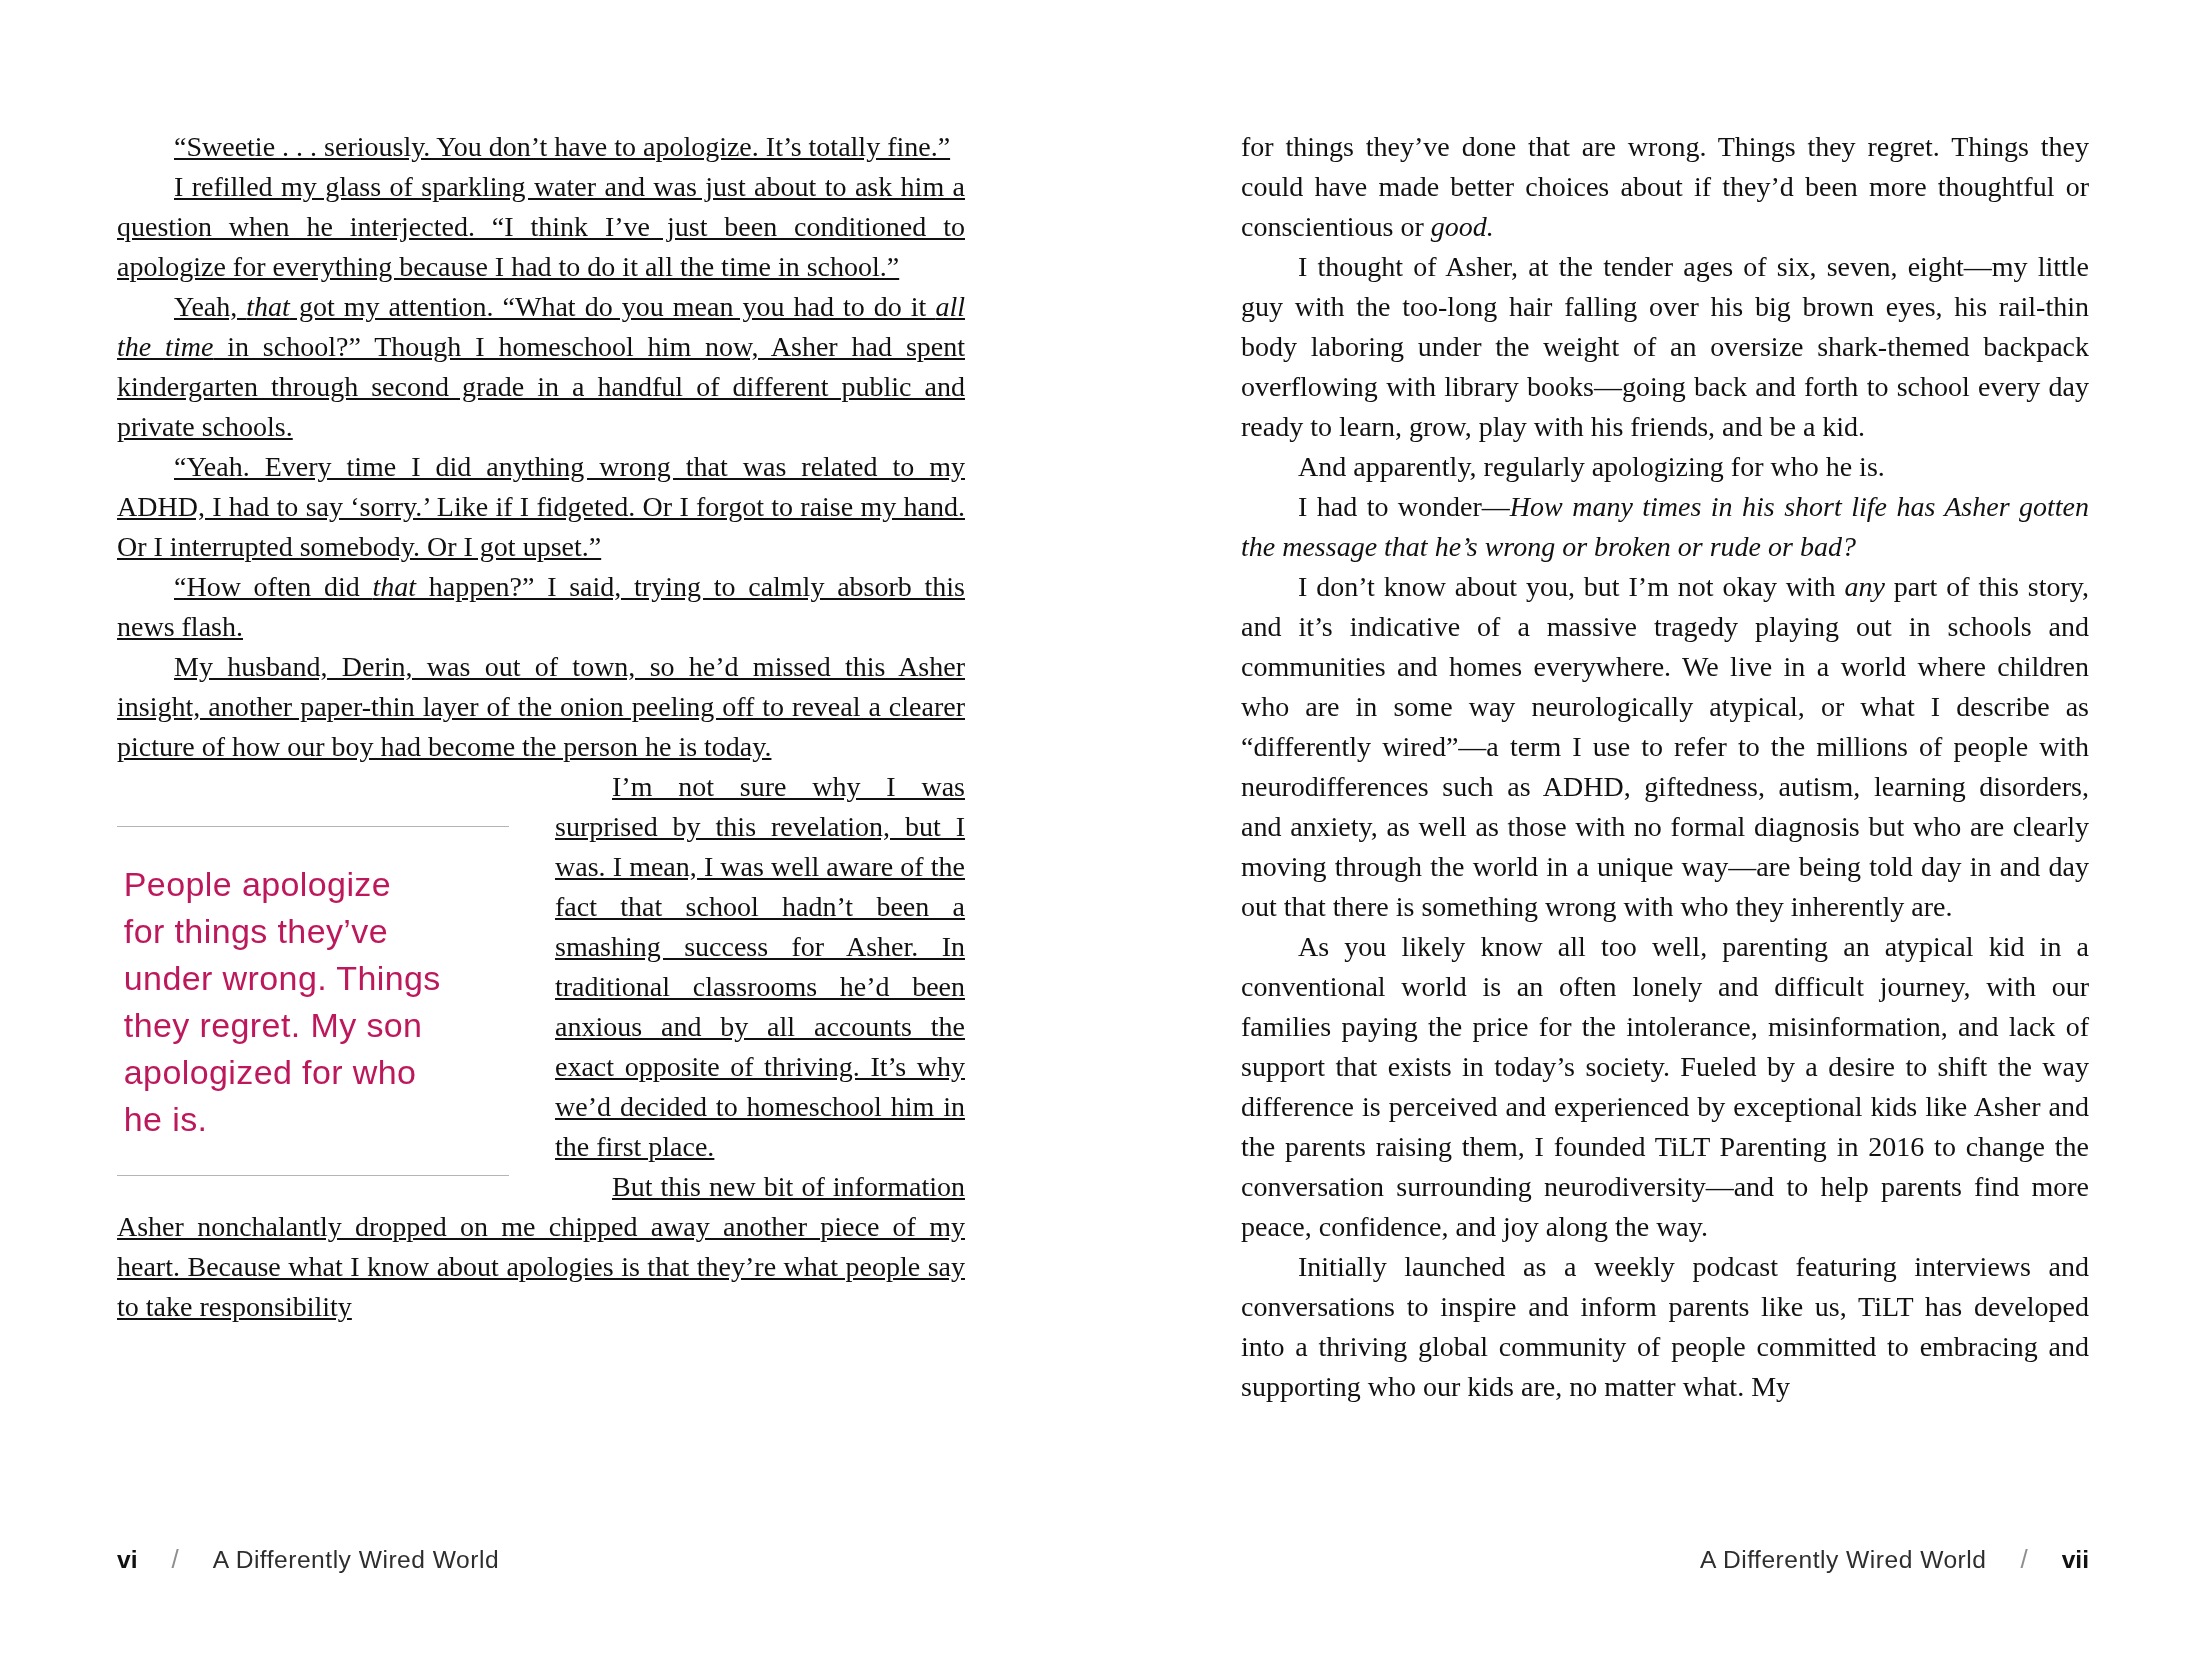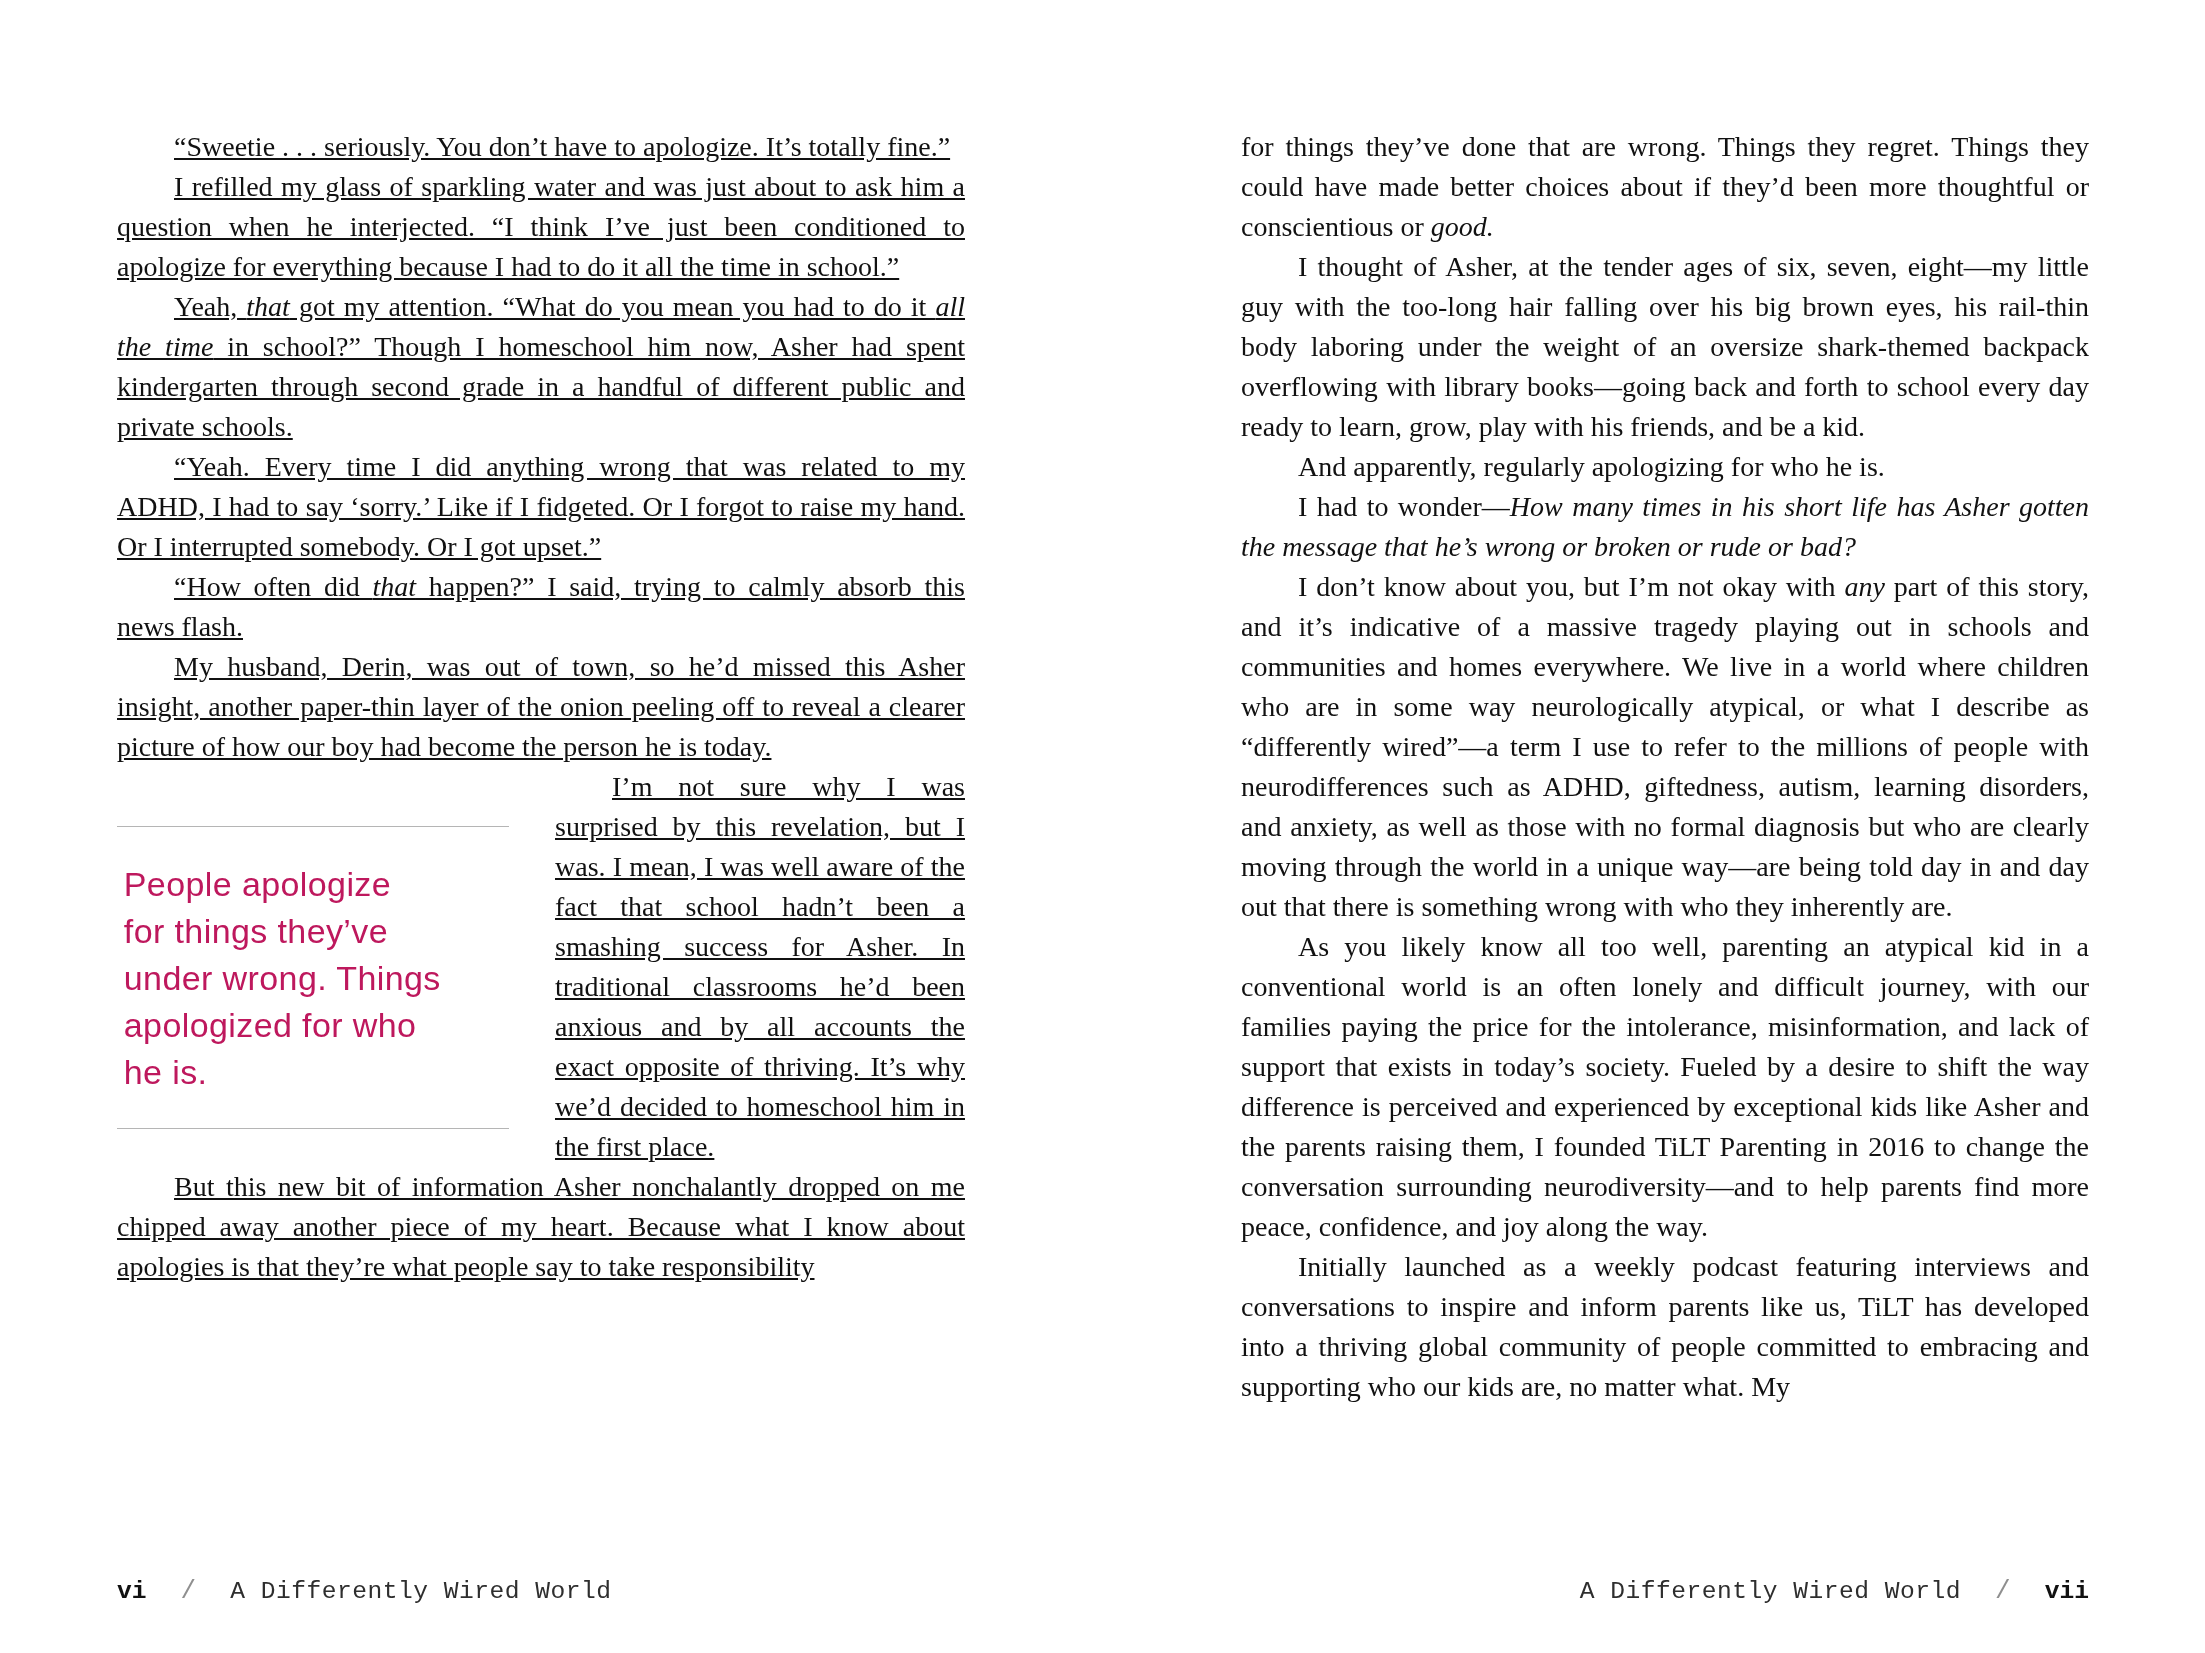--- a/index.html
+++ b/index.html
@@ -60,25 +60,24 @@
     color: #be185d;
     letter-spacing: 0.4px;
     text-align: left;
     white-space: nowrap;
     text-indent: 0;
   }
 
   .footer {
     position: absolute;
     top: 1544px;
-    font-family: Liberation Mono, monospace;
+    font-family: Liberation Sans, sans-serif;
     font-size: 24.6px;
     color: #2b2b2b;
     white-space: nowrap;
-    margin-top: 32px;
   }
   .page-left  .footer { left: 117px; }
   .page-right .footer { left: 138px; width: 848px; text-align: right; }
   .footer .pagenum { font-weight: bold; color: #111111; }
   .footer .sep     { color: #8f8f8f; margin: 0 34px; font-size: 26px; }
   .footer .title   { letter-spacing: 0.5px; color: #2e2e2e; }
 </style>
 </head>
 <body>
 
@@ -93,20 +92,21 @@
           <p><span>“Yeah. Every time I did anything wrong that was related to my ADHD, I had to say ‘sorry.’ Like if I fidgeted. Or I forgot to raise my hand. Or I interrupted somebody. Or I got upset.”</span></p>
           <p><span>“How often did </span><i>that</i><span> happen?” I said, trying to calmly absorb this news flash.</span></p>
           <p><span>My husband, Derin, was out of town, so he’d missed this Asher insight, another paper-thin layer of the onion peeling off to reveal a clearer picture of how our boy had become the person he is today.</span></p>
         </div>
 
       <aside class="pullquote">
         <div>
             <div class="pq-line">People apologize</div>
             <div class="pq-line">for things they’ve</div>
             <div class="pq-line">under wrong. Things</div>
+            <div class="pq-line">they regret. My son</div>
             <div class="pq-line">apologized for who</div>
             <div class="pq-line">he is.</div>
           </div>
       </aside>
 
       <div>
           <p><span>I’m not sure why I was surprised by this revelation, but I was. I mean, I was well aware of the fact that school hadn’t been a smashing success for Asher. In traditional classrooms he’d been anxious and by all accounts the exact opposite of thriving. It’s why we’d decided to homeschool him in the first place.</span></p>
           <p><span>But this new bit of information Asher nonchalantly dropped on me chipped away another piece of my heart. Because what I know about apologies is that they’re what people say to take responsibility</span></p>
         </div>
     </div>

